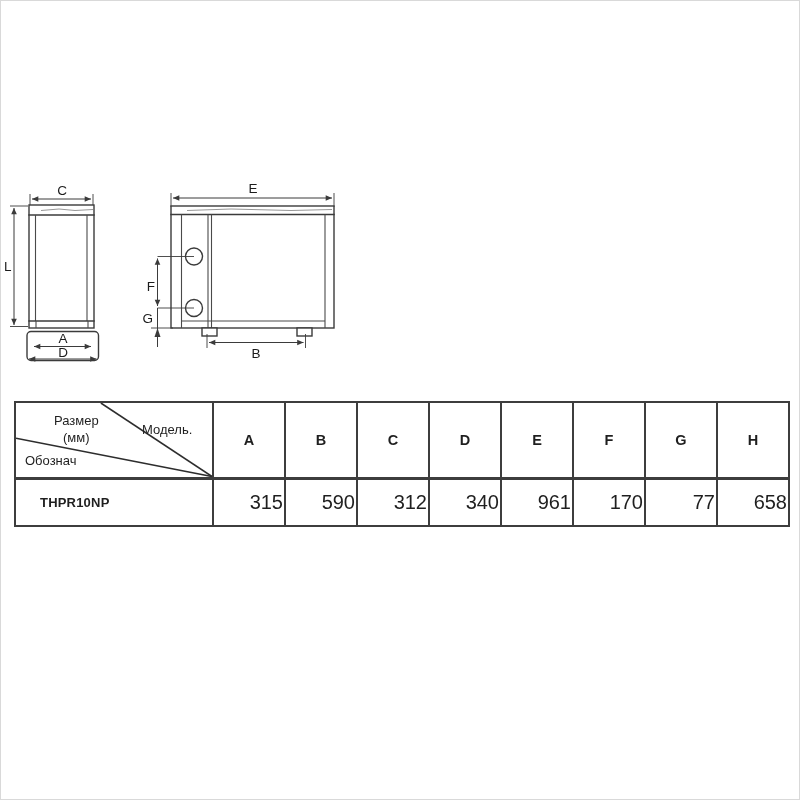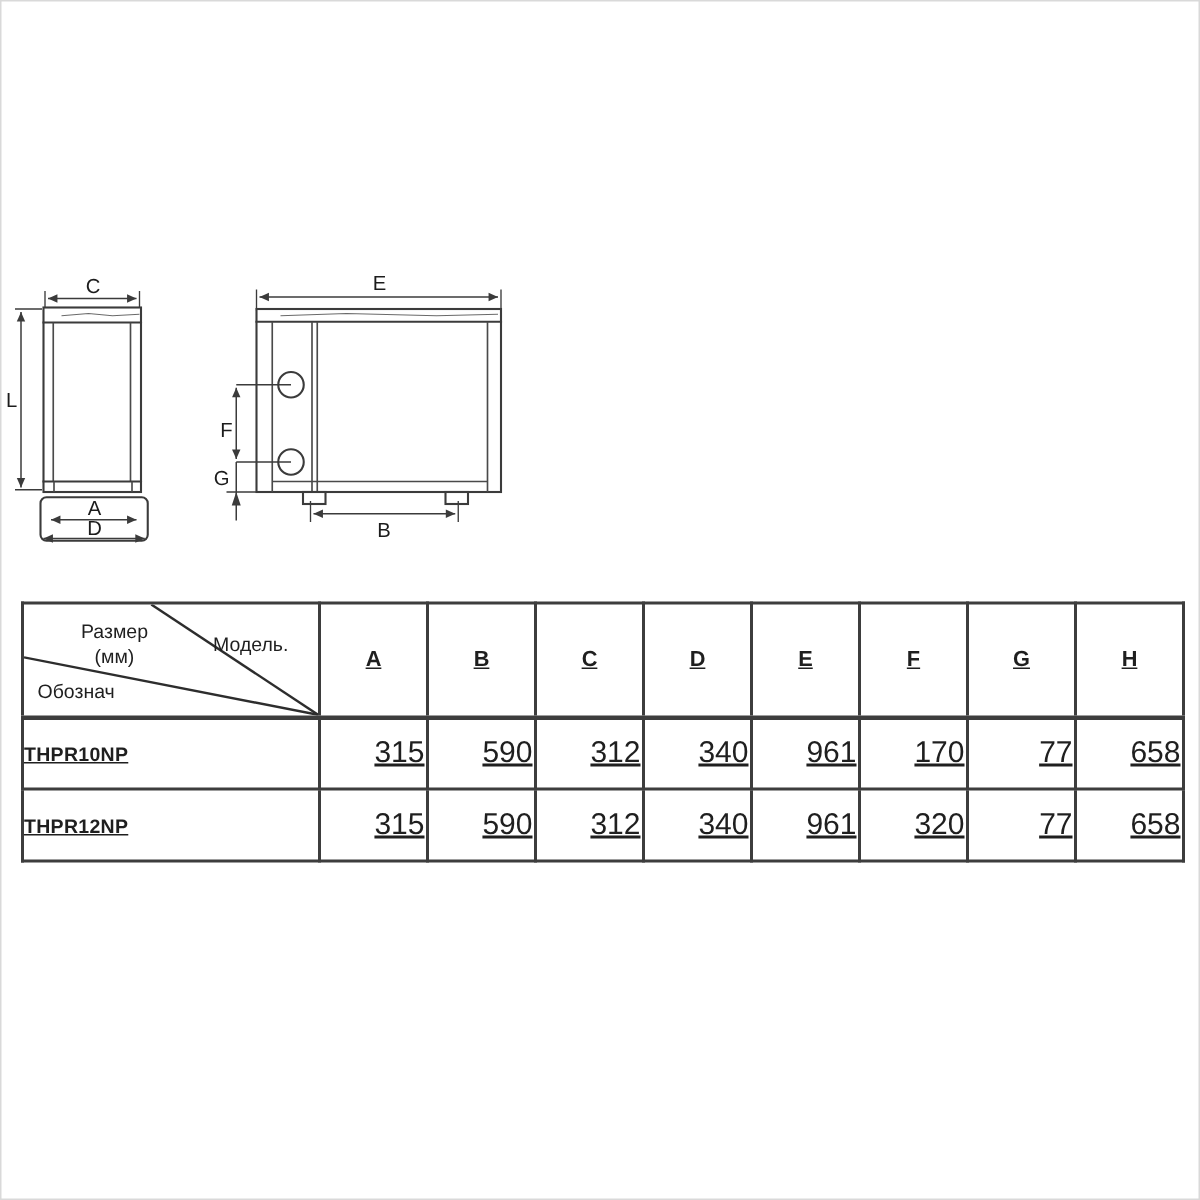--- a/index.html
+++ b/index.html
@@ -10,26 +10,26 @@
   svg.draw { position:absolute; left:0; top:0; }
   .ln   { stroke:#3b3b3b; stroke-width:1.4; fill:none; stroke-linecap:square; }
   .lnw  { stroke:#3b3b3b; stroke-width:1.4; fill:#ffffff; }
   .in   { stroke:#4a4a4a; stroke-width:1.1; fill:none; }
   .thin { stroke:#6a6a6a; stroke-width:0.7; fill:none; }
   .dim  { stroke:#3b3b3b; stroke-width:1; fill:none; }
   .ext  { stroke:#3b3b3b; stroke-width:0.9; fill:none; }
   .lbl  { font-family:"Liberation Sans","DejaVu Sans",sans-serif; font-size:13.5px; fill:#1c1c1c; }
 
   
-  table.dims { position:absolute; left:13px; top:400px; width:774px; border-collapse:collapse; table-layout:fixed; background:#fff;text-decoration:underline; }
+  table.dims { position:absolute; left:13px; top:400px; width:774px; border-collapse:collapse; table-layout:fixed; background:#fff; }
   .dims th, .dims td { border:2px solid #3d3d3d; box-sizing:border-box; vertical-align:middle; }
   .dims thead th { height:76px; border-bottom-width:3px; }
   .dims tbody tr { height:48px; }
   .col-letter { font-weight:bold; font-size:14.5px; text-align:center; }
-  .model { text-align:left; padding-left:0; font-weight:bold; font-size:13px; letter-spacing:.2px; white-space:nowrap; }
+  .model { text-align:left; padding-left:24px; font-weight:bold; font-size:13px; letter-spacing:.2px; white-space:nowrap; }
   .val { text-align:right; font-size:20px; font-weight:normal; }
 
   .corner { position:relative; padding:0; }
   .corner svg { position:absolute; left:0; top:0; width:100%; height:100%; }
   .corner .ct { position:absolute; font-size:13px; font-weight:normal; white-space:nowrap; }
   .t-razmer   { left:38px;  top:10px; }
   .t-mm       { left:47px;  top:27px; }
   .t-oboznach { left:126px; top:19px; }
   .t-model    { left:9px;   top:50px; }
 </style>
@@ -151,27 +151,16 @@
         <td class="model">THPR10NP</td>
         <td class="val">315</td>
         <td class="val">590</td>
         <td class="val">312</td>
         <td class="val">340</td>
         <td class="val">961</td>
         <td class="val">170</td>
         <td class="val">77</td>
         <td class="val">658</td>
       </tr>
-      <tr>
-        <td class="model">THPR12NP</td>
-        <td class="val">315</td>
-        <td class="val">590</td>
-        <td class="val">312</td>
-        <td class="val">340</td>
-        <td class="val">961</td>
-        <td class="val">320</td>
-        <td class="val">77</td>
-        <td class="val">658</td>
-      </tr>
     </tbody>
   </table>
 
 </div>
 
 </body></html>

